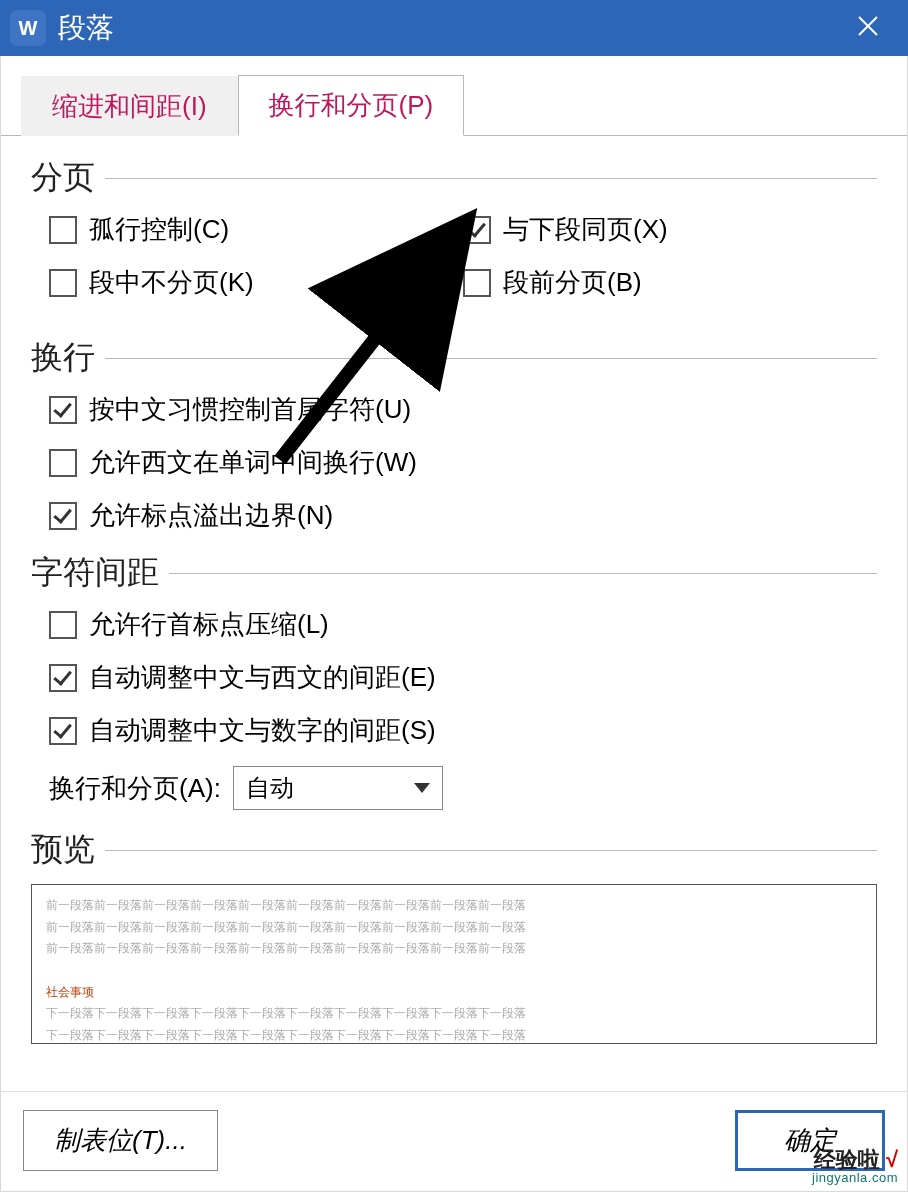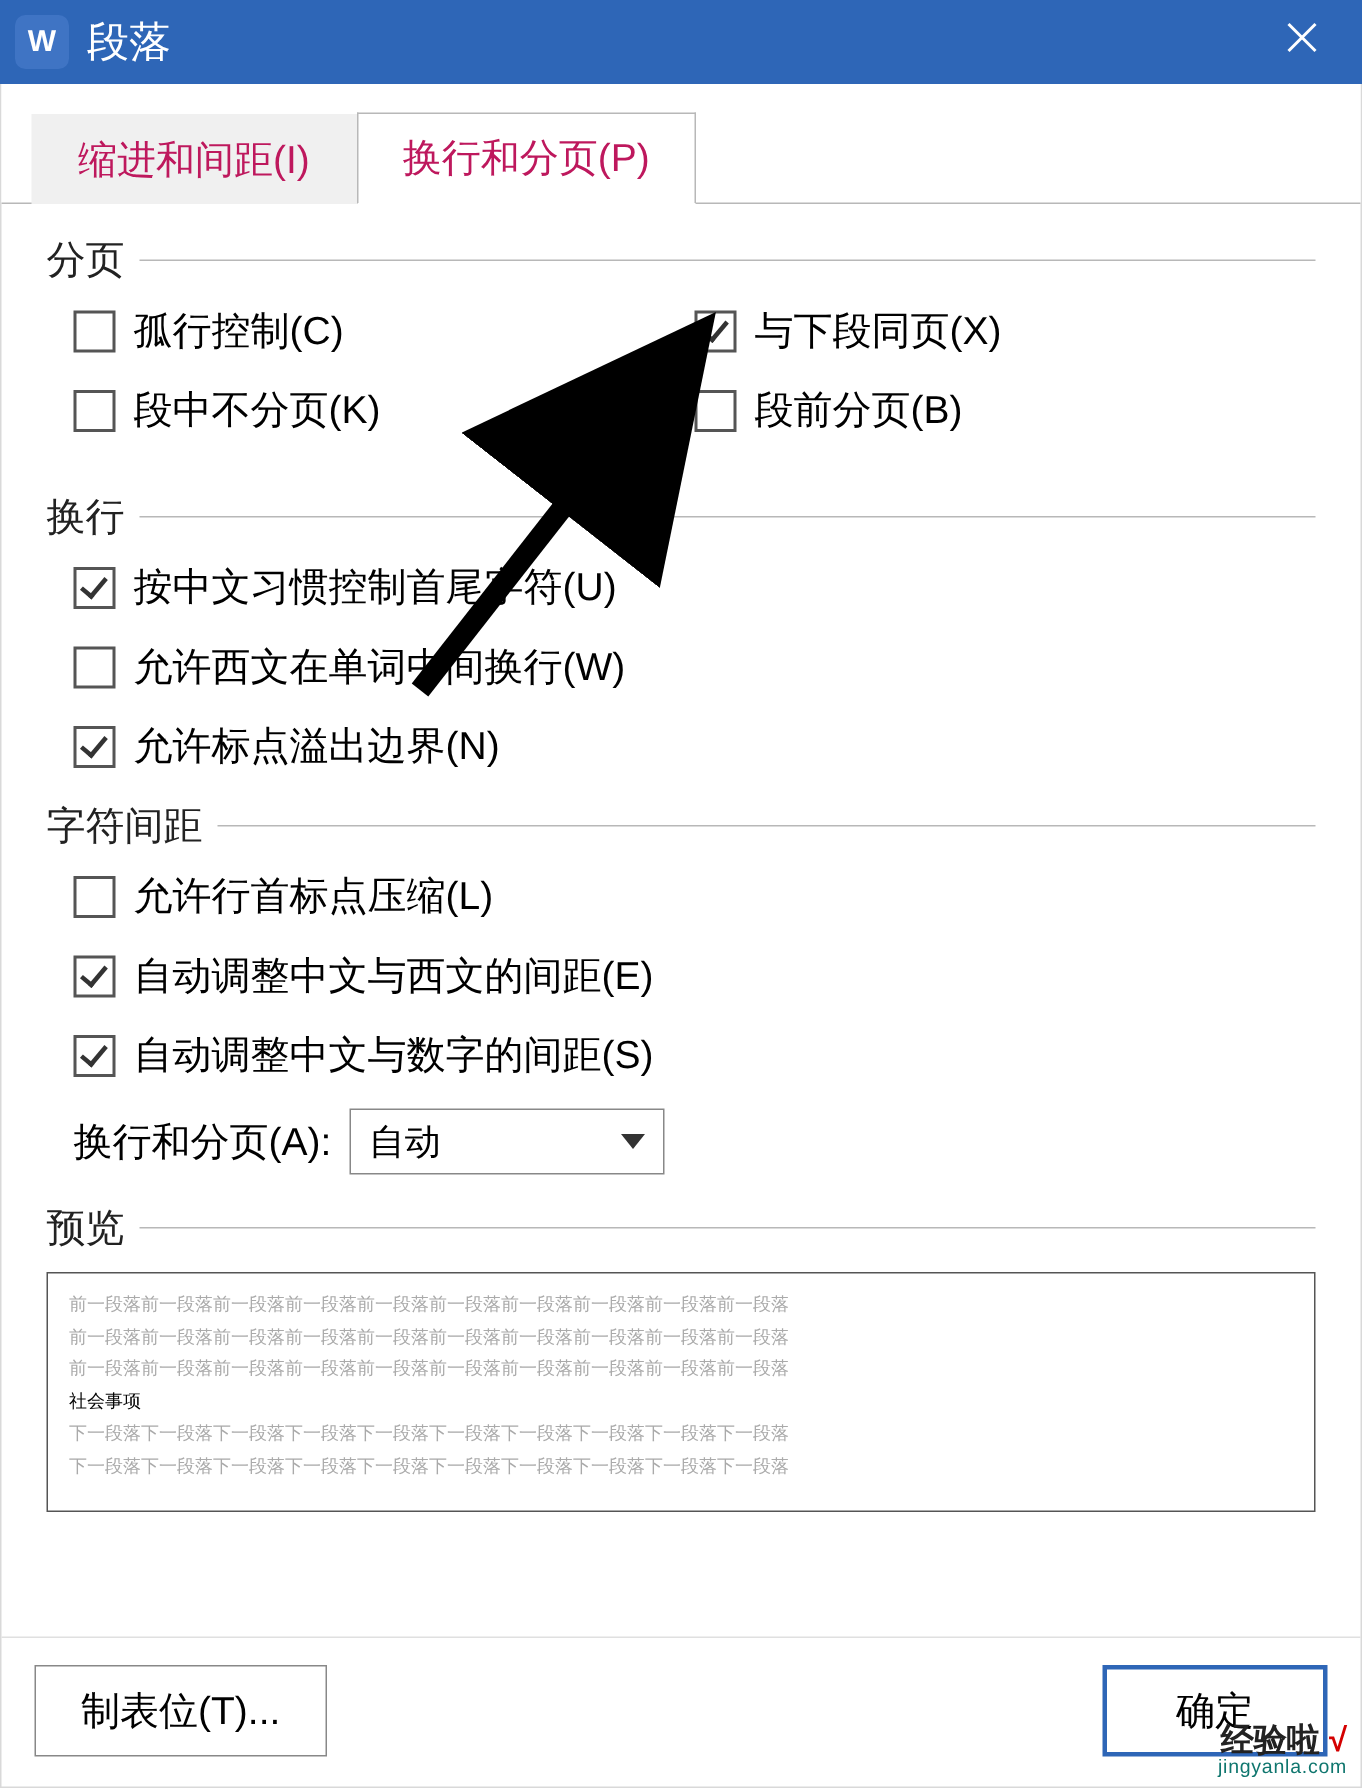--- a/index.html
+++ b/index.html
@@ -83,21 +83,21 @@
   .content {
     padding: 20px 30px 0 30px;
     flex: 1;
   }
   .section {
     margin-bottom: 18px;
   }
   .section-header {
     display: flex;
     align-items: center;
-    font-size: 26px;
+    font-size: 32px;
     color: #222;
     margin-bottom: 12px;
   }
   .section-header .line {
     flex: 1;
     height: 1px;
     background: #b8b8b8;
     margin-left: 10px;
   }
   .row-2col {
@@ -165,27 +165,28 @@
     padding: 10px 14px;
     background: #fff;
     overflow: hidden;
   }
   .preview-line {
     font-size: 12px;
     color: #aaa;
     white-space: nowrap;
     line-height: 1.8;
   }
-  .preview-line.hl { color: #000000; }
+  .preview-line.hl { color: #c2410c; margin-top: 22px; }
   .footer {
     display: flex;
     padding: 18px 22px 20px 22px;
     border-top: 1px solid #e0e0e0;
     margin-top: auto;
     align-items: center;
+    font-style: italic;
   }
   .btn {
     font-size: 26px;
     padding: 12px 30px;
     border: 1px solid #888;
     background: #fff;
     cursor: pointer;
     min-width: 150px;
     text-align: center;
   }

